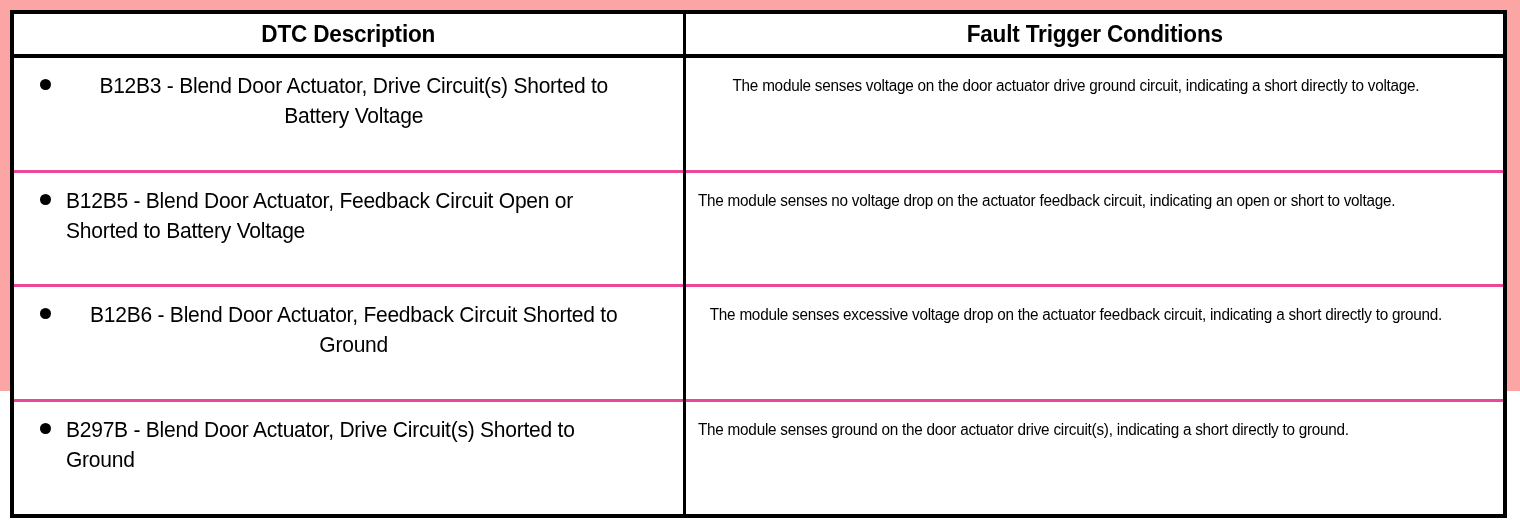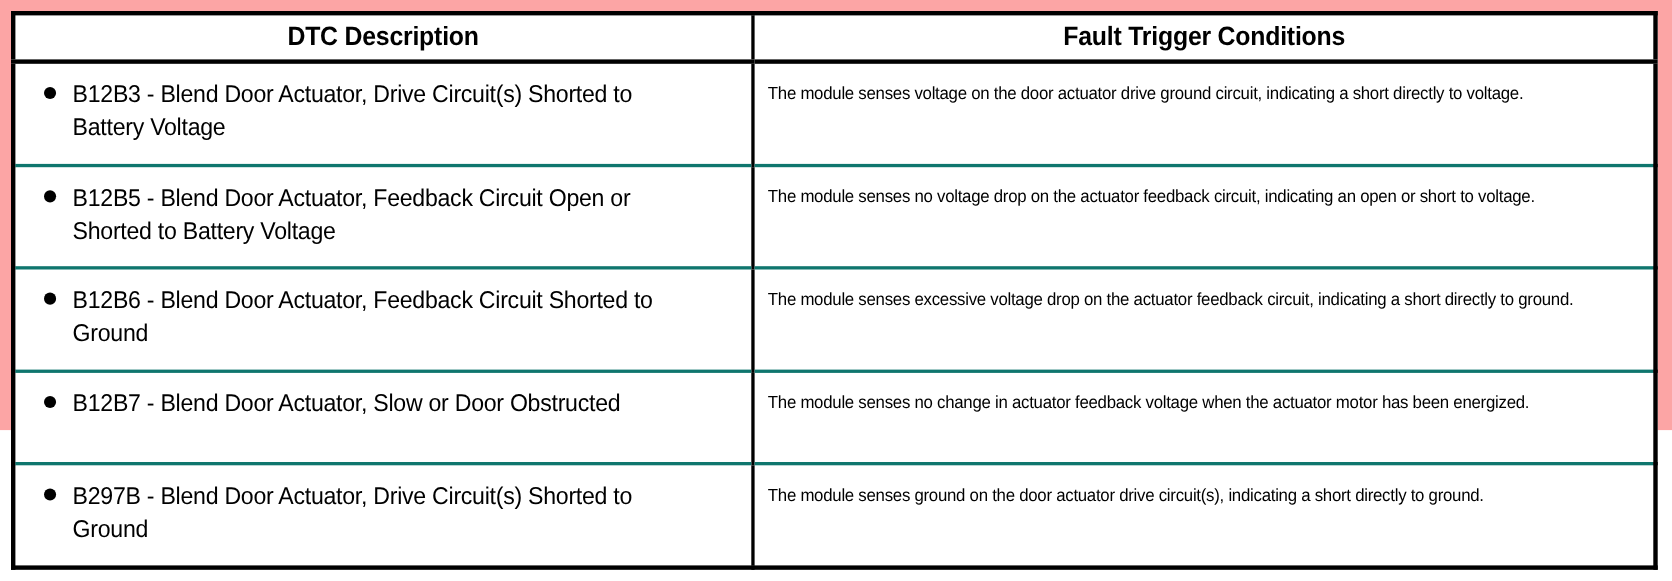--- a/index.html
+++ b/index.html
@@ -59,27 +59,27 @@
     line-height: 28px;
     letter-spacing: -0.2px;
     transform: scaleX(0.94);
     transform-origin: center center;
     white-space: nowrap;
   }
 
   
   tbody td {
     box-sizing: border-box;
-    border-top: 3px solid #0f766e;
+    border-top: 3px solid #ec4899;
     border-right: 3px solid #000000;
     padding: 0;
     vertical-align: top;
     background: #ffffff;
   }
-  tbody tr:first-child td { border-top: none; }
+  tbody tr:first-child td { border-top: none; text-align: center; }
   tbody td.cell-fault { border-right: none; }
 
   
   .dtc-item {
     display: block;
     position: relative;
     margin: 0;
     padding: 13px 14px 10px 52px;
     font-size: 22px;
     line-height: 30px;
@@ -111,21 +111,21 @@
   }
   .fault-inner {
     display: block;
     transform: scaleX(0.955);
     transform-origin: left center;
   }
 
   
   tbody tr.r0 td { height: 76px; }
   tbody tr.r1 td { height: 83px; }
-  tbody tr.r2 td { height: 75px; }
+  tbody tr.r2 td { height: 75px; text-align: center; }
   tbody tr.r3 td { height: 78px; }
   tbody tr.r4 td { height: 76px; }
   tbody tr.r5 td { height: 76px; }
 </style>
 </head>
 <body>
 
 <div id="page">
 
   <table class="dtc-table">
@@ -182,33 +182,20 @@
             <span class="dtc-text">B12B6 - Blend Door Actuator, Feedback Circuit Shorted to Ground</span>
           </div>
         </td>
         <td class="cell-fault">
           <div class="fault-text">
             <span class="fault-inner">The module senses excessive voltage drop on the actuator feedback circuit, indicating a short directly to ground.</span>
           </div>
         </td>
       </tr>
 
-      <tr class="r3">
-        <td class="cell-dtc">
-          <div class="dtc-item">
-            <span class="dtc-bullet"></span>
-            <span class="dtc-text">B12B7 - Blend Door Actuator, Slow or Door Obstructed</span>
-          </div>
-        </td>
-        <td class="cell-fault">
-          <div class="fault-text">
-            <span class="fault-inner">The module senses no change in actuator feedback voltage when the actuator motor has been energized.</span>
-          </div>
-        </td>
-      </tr>
 
 
       <tr class="r5">
         <td class="cell-dtc">
           <div class="dtc-item">
             <span class="dtc-bullet"></span>
             <span class="dtc-text">B297B - Blend Door Actuator, Drive Circuit(s) Shorted to Ground</span>
           </div>
         </td>
         <td class="cell-fault">

